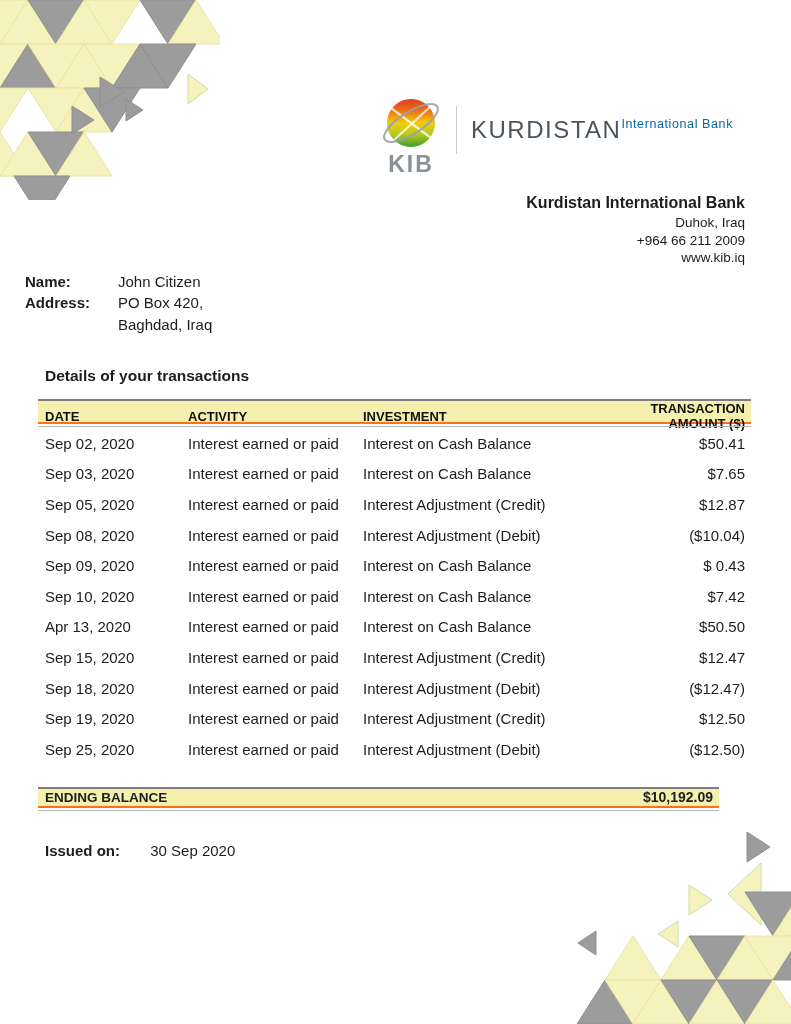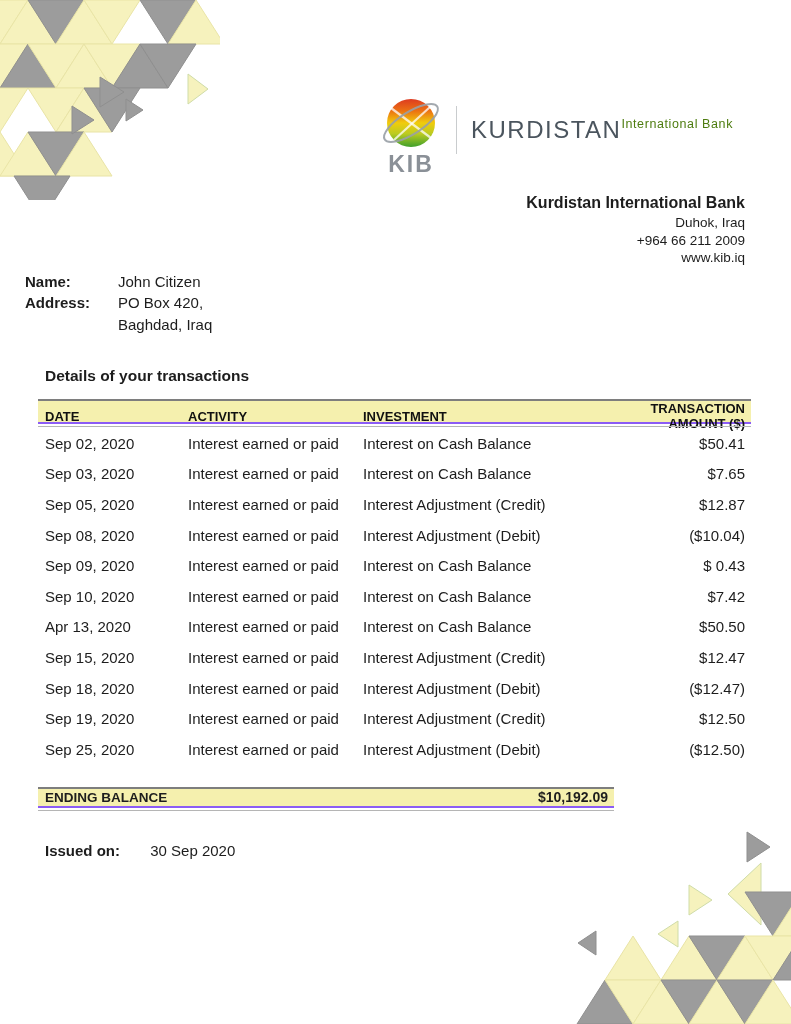--- a/index.html
+++ b/index.html
@@ -15,62 +15,62 @@
   
   .tri-tl{position:absolute;top:0;left:0;}
   .tri-br{position:absolute;right:0;bottom:0;}
 
   
   .header{margin-top:96px;display:flex;justify-content:flex-end;padding-right:58px;}
   .logo-block{display:flex;align-items:center;}
   .logo-divider{width:1px;height:48px;background:#c9ccce;margin:0 14px 14px 12px;}
   .wordmark{display:flex;flex-direction:row;margin-bottom:14px;}
   .wordmark .wm-title{font-size:24px;letter-spacing:1.5px;color:#4b555e;font-weight:400;line-height:26px;}
-  .wordmark .wm-sub{font-size:12.5px;color:#4d7c0f;letter-spacing:.6px;line-height:15px;}
+  .wordmark .wm-sub{font-size:12.5px;color:#0369a1;letter-spacing:.6px;line-height:15px;}
 
   
   .bank-info{margin-top:14px;padding-right:46px;text-align:right;}
   .bank-info .bi-name{font-weight:bold;font-size:16px;line-height:22px;}
   .bank-info .bi-line{font-size:13.5px;line-height:17.5px;}
 
   
   .customer{margin:4px 0 0 25px;font-size:15px;line-height:21.5px;}
   .customer .row{display:flex;}
   .customer .lbl{width:93px;font-weight:bold;}
 
   
   .section-title{margin:32px 0 0 45px;font-weight:bold;font-size:15.5px;}
 
   
   .tx-table{margin:14px 0 0 38px;width:713px;}
   .band{
     background:#f5f0ae;
     border-top:2px solid #7e7e7e;
-    border-bottom:2px solid #8b5cf6;
+    border-bottom:2px solid #f97316;
     position:relative;
   }
   .band::after{
     content:"";position:absolute;left:0;right:0;bottom:-5px;height:1px;background:#b5b5b5;
   }
   .grid-row{
     display:grid;
     grid-template-columns:143px 175px 240px 1fr;
     padding-left:7px;
     align-items:center;
   }
   .tx-head{height:21px;font-weight:bold;font-size:13px;color:#111;}
   .tx-head .c-amount{padding-right:6px;}
   .c-amount{text-align:right;}
   .tx-row{height:30.6px;font-size:15px;}
   .tx-row .c-amount{padding-right:6px;}
   .tx-body{margin-top:4px;}
 
   
   .ending-bar{
-    margin:22px 0 0 38px;width:576px;height:21px;
+    margin:22px 0 0 38px;width:681px;height:21px;
     display:flex;justify-content:space-between;align-items:center;
     padding:0;box-sizing:border-box;
   }
   .ending-bar .eb-label{font-weight:bold;font-size:13.5px;padding-left:7px;}
   .ending-bar .eb-value{font-weight:bold;font-size:14px;padding-right:6px;}
 
   
   .issued{margin:34px 0 0 45px;font-size:15px;}
   .issued .is-label{font-weight:bold;}
   .issued .is-value{margin-left:26px;}

